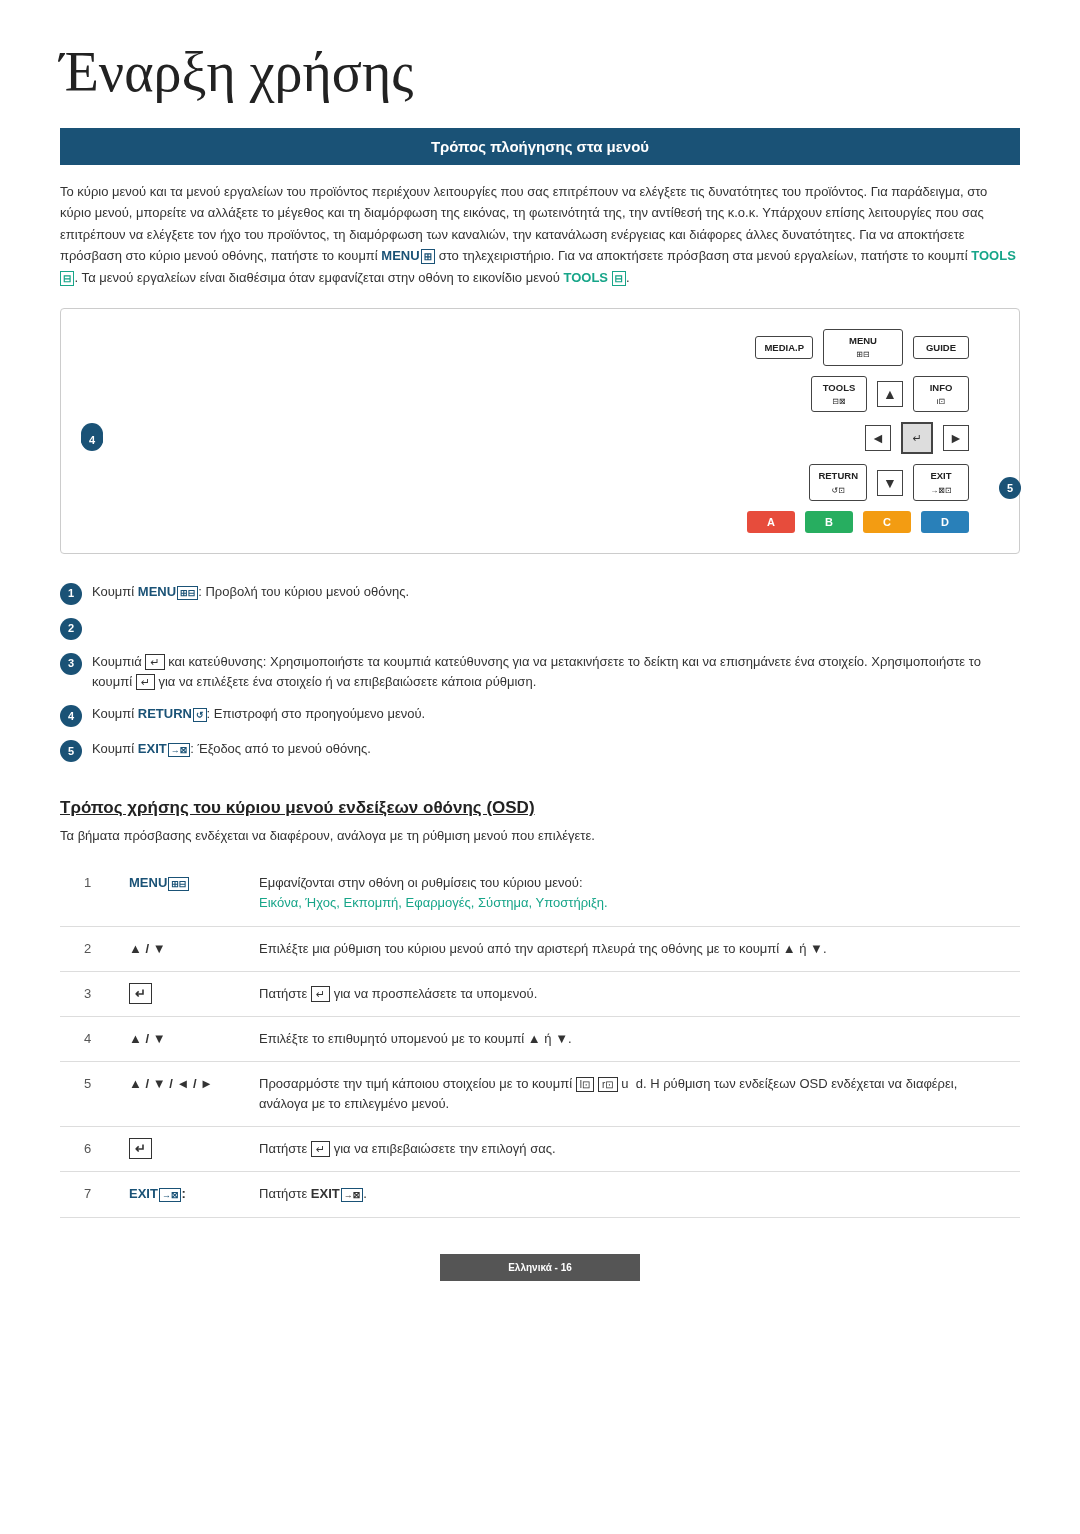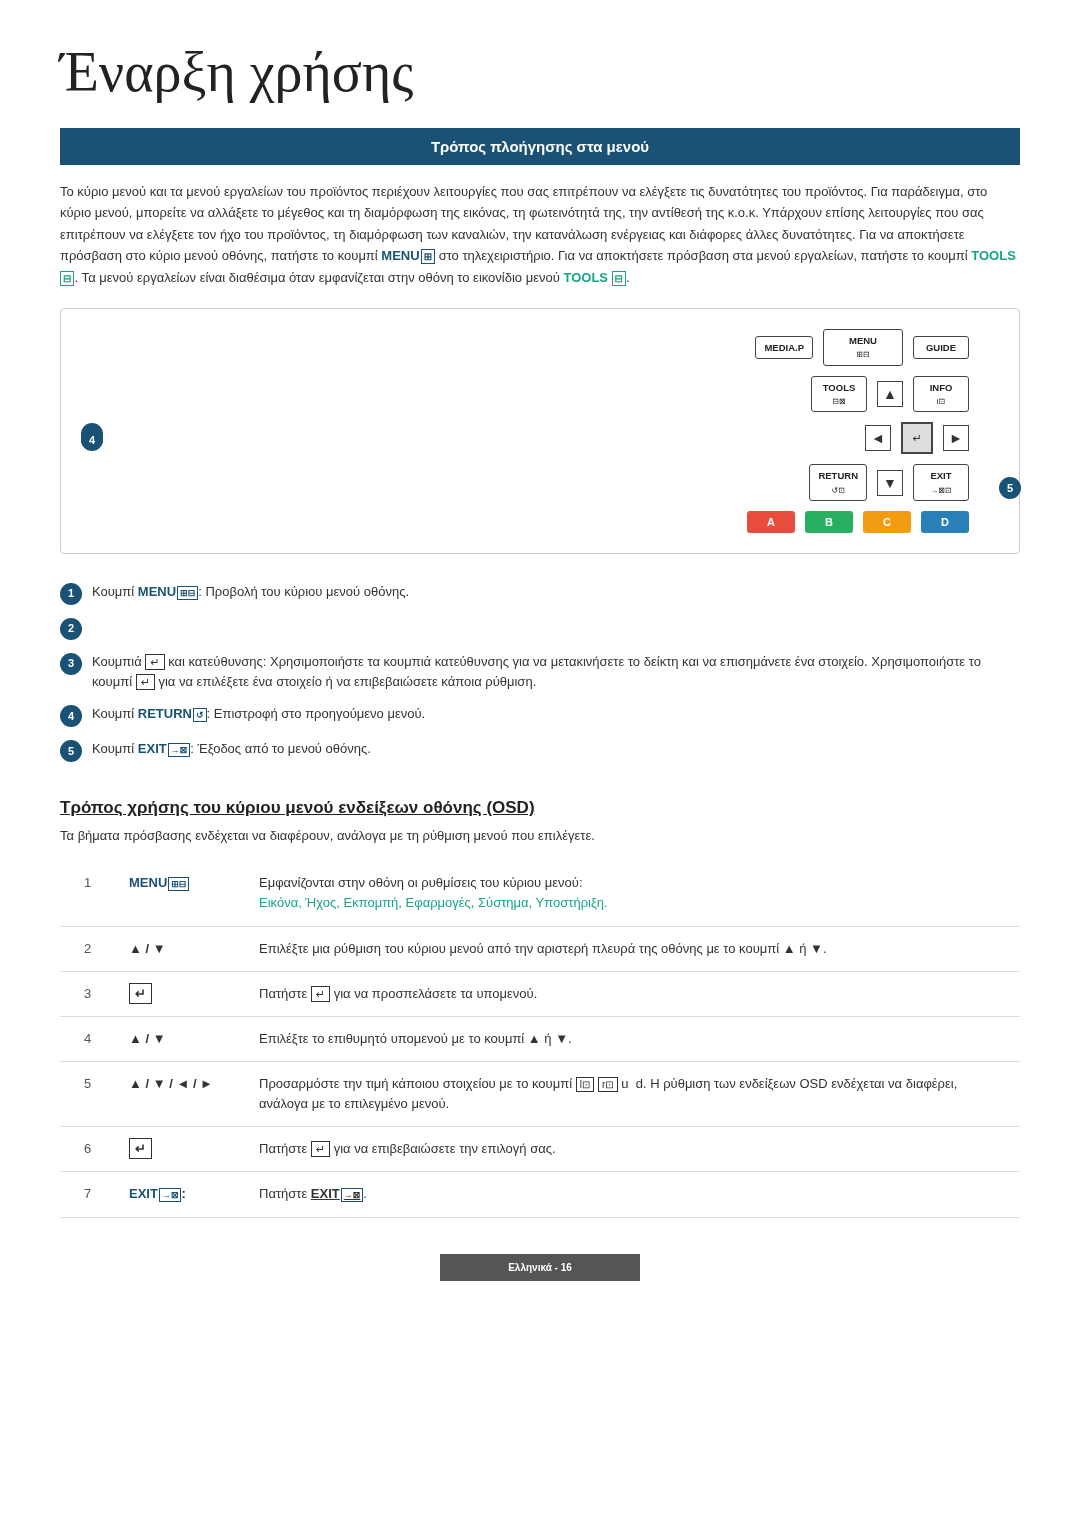--- a/index.html
+++ b/index.html
@@ -420,21 +420,21 @@
           Πατήστε <span style="border:1px solid #333;padding:1px 4px;font-size:11px;">↵</span> για να επιβεβαιώσετε την επιλογή σας.
         </td>
       </tr>
 
       <tr>
         <td class="osd-num">7</td>
         <td class="osd-symbol">
           <span class="sym-blue">EXIT<span style="font-size:9px;border:1px solid #1a5276;padding:1px 2px;margin-left:1px;">→⊠</span></span>:
         </td>
         <td class="osd-desc">
-          Πατήστε <span class="sym-blue" style="font-weight:bold;text-decoration:underline;">EXIT<span style="font-size:9px;border:1px solid #1a5276;padding:1px 2px;margin-left:1px;">→⊠</span></span>.
+          Πατήστε <span class="sym-blue" style="font-weight:bold;">EXIT<span style="font-size:9px;border:1px solid #1a5276;padding:1px 2px;margin-left:1px;">→⊠</span></span>.
         </td>
       </tr>
     </tbody>
   </table>
 </div>
 
 
 <div class="page-footer">Ελληνικά - 16</div>
 
 

